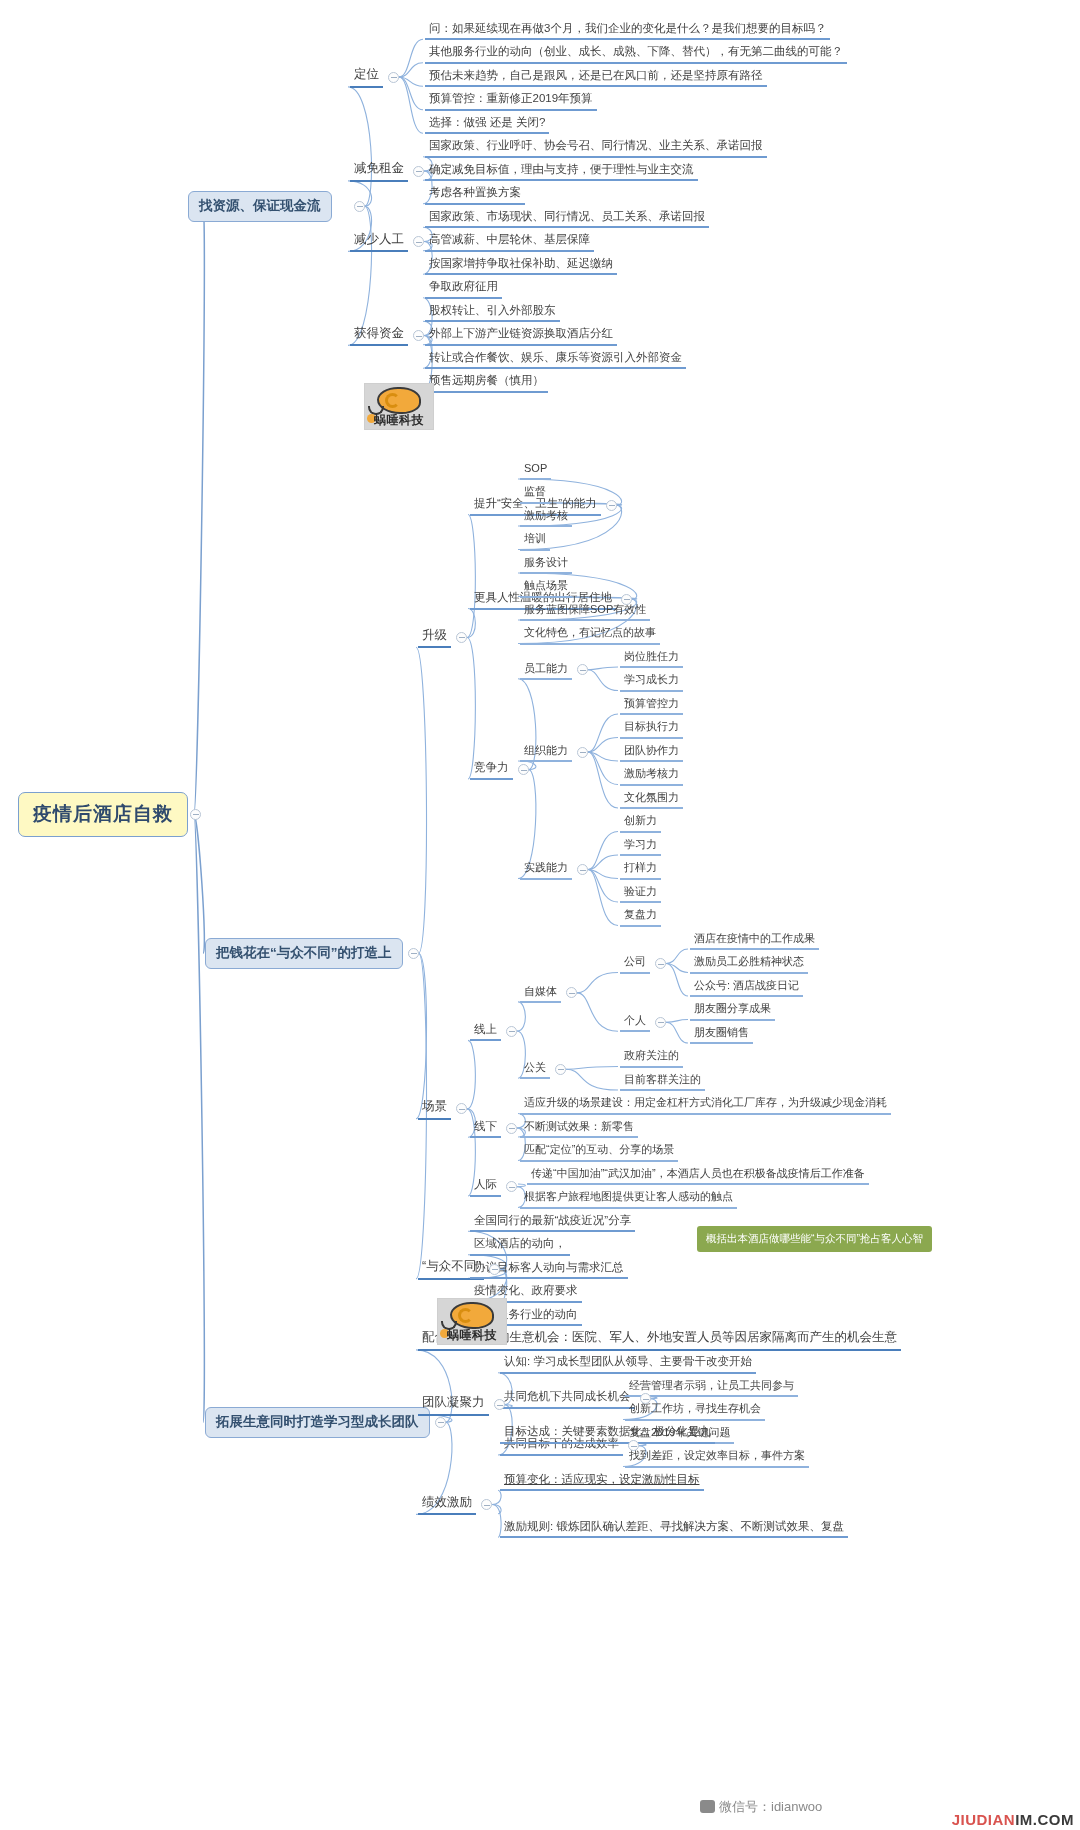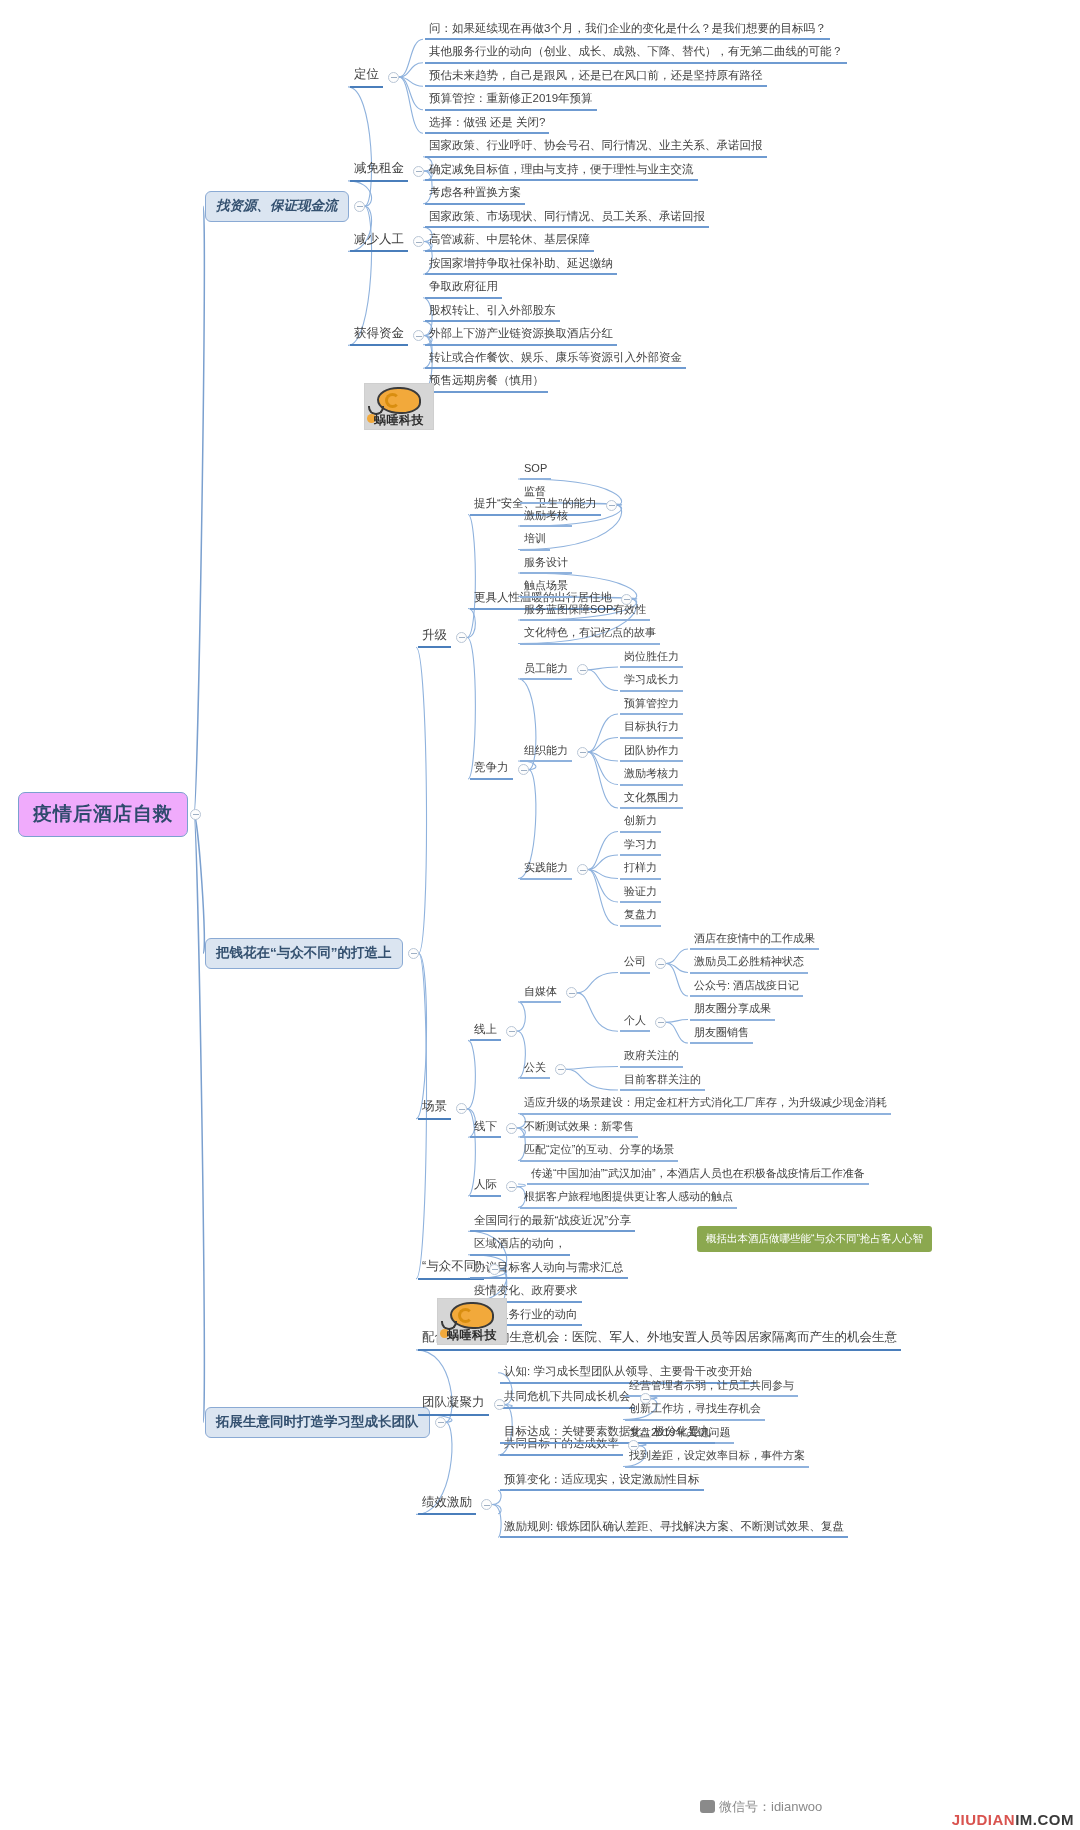--- a/index.html
+++ b/index.html
@@ -10,21 +10,21 @@
     color:#404040; overflow:hidden;
   }
   #canvas { position:absolute; inset:0; }
   svg.links { position:absolute; left:0; top:0; width:1080px; height:1830px; pointer-events:none; }
 
   
   .node { position:absolute; white-space:nowrap; line-height:1.1; }
 
   
   .root {
-    background:#f0abfc; border:1.6px solid #7ba0cf; border-radius:7px;
+    background:#fef9c3; border:1.6px solid #7ba0cf; border-radius:7px;
     color:#2f4a6d; font-size:19px; font-weight:bold; letter-spacing:1px;
     padding:11px 14px;
   }
   
   .l1 {
     background:#dbe5f1; border:1.3px solid #8aaad4; border-radius:6px;
     color:#33506f; font-size:13.5px; padding:7px 10px; font-weight:bold;
   }
   
   .tnode { color:#3f3f3f; padding:2px 4px 4px 4px; }
@@ -185,21 +185,21 @@
       <path d="M 650.5 1398.75 C 662.5 1398.75, 660.5 1419.546875, 623 1419.546875" fill="none" stroke="#8fb2dd" stroke-width="1.1"></path>
       <path d="M 504.5 1404.625 C 516.5 1404.625, 514.5 1455.0703125, 498 1455.0703125" fill="none" stroke="#8fb2dd" stroke-width="1.1"></path>
       <path d="M 639 1445.75 C 651 1445.75, 649 1443.046875, 623 1443.046875" fill="none" stroke="#8fb2dd" stroke-width="1.1"></path>
       <path d="M 639 1445.75 C 651 1445.75, 649 1466.546875, 623 1466.546875" fill="none" stroke="#8fb2dd" stroke-width="1.1"></path>
       <path d="M 445.5 1422.25 C 457.5 1422.25, 455.5 1514.375, 416 1514.375" fill="none" stroke="#8fb2dd" stroke-width="1.1"></path>
       <path d="M 492 1504.5 C 504 1504.5, 502 1490.3203125, 498 1490.3203125" fill="none" stroke="#8fb2dd" stroke-width="1.1"></path>
       <path d="M 492 1504.5 C 504 1504.5, 502 1513.8203125, 498 1513.8203125" fill="none" stroke="#8fb2dd" stroke-width="1.1"></path>
       <path d="M 492 1504.5 C 504 1504.5, 502 1537.3203125, 498 1537.3203125" fill="none" stroke="#8fb2dd" stroke-width="1.1"></path>
     </svg>
   <div id="nodes">
-      <div class="node l1" style="left: 205px; top: 190.828px; font-style: italic;"><span class="tx">找资源、保证现金流</span></div>
+      <div class="node l1" style="left: 188px; top: 190.828px;"><span class="tx">找资源、保证现金流</span></div>
       <div class="node tnode u2" style="left: 350px; top: 66.125px;">
         <span class="tx">定位</span>
       </div>
       <div class="node tnode u3" style="left: 425px; top: 19.6797px;">
         <span class="tx">问：如果延续现在再做3个月，我们企业的变化是什么？是我们想要的目标吗？</span>
       </div>
       <div class="node tnode u3" style="left: 425px; top: 43.1797px;">
         <span class="tx">其他服务行业的动向（创业、成长、成熟、下降、替代），有无第二曲线的可能？</span>
       </div>
       <div class="node tnode u3" style="left: 425px; top: 66.6797px;">
@@ -413,21 +413,21 @@
       <div class="node tnode u3" style="left: 470px; top: 1305.68px;">
         <span class="tx">其他服务行业的动向</span>
       </div>
       <div class="node l1" style="left: 205px; top: 1406.83px;"><span class="tx">拓展生意同时打造学习型成长团队</span></div>
       <div class="node tnode u2" style="left: 418px; top: 1329.12px;">
         <span class="tx">配合疫情发展的生意机会：医院、军人、外地安置人员等因居家隔离而产生的机会生意</span>
       </div>
       <div class="node tnode u2" style="left: 418px; top: 1393.75px;">
         <span class="tx">团队凝聚力</span>
       </div>
-      <div class="node tnode u3" style="left: 500px; top: 1353.18px; margin-top: 10px;">
+      <div class="node tnode u3" style="left: 500px; top: 1353.18px;">
         <span class="tx">认知: 学习成长型团队从领导、主要骨干改变开始</span>
       </div>
       <div class="node tnode u3" style="left: 500px; top: 1388.43px;">
         <span class="tx">共同危机下共同成长机会</span>
       </div>
       <div class="node tnode u4" style="left: 625px; top: 1376.95px;">
         <span class="tx">经营管理者示弱，让员工共同参与</span>
       </div>
       <div class="node tnode u4" style="left: 625px; top: 1400.45px;">
         <span class="tx">创新工作坊，寻找生存机会</span>
@@ -437,21 +437,21 @@
       </div>
       <div class="node tnode u4" style="left: 625px; top: 1423.95px;">
         <span class="tx">复盘2019年关键问题</span>
       </div>
       <div class="node tnode u4" style="left: 625px; top: 1447.45px;">
         <span class="tx">找到差距，设定效率目标，事件方案</span>
       </div>
       <div class="node tnode u2" style="left: 418px; top: 1493.62px;">
         <span class="tx">绩效激励</span>
       </div>
-      <div class="node tnode u3" style="left: 500px; top: 1470.68px;">
+      <div class="node tnode u3" style="left: 500px; top: 1470.68px; text-decoration: underline;">
         <span class="tx">预算变化：适应现实，设定激励性目标</span>
       </div>
       <div class="node tnode u3" style="left: 500px; top: 1412px; margin-top: 11px;">
         <span class="tx">目标达成：关键要素数据化，极分化显九</span>
       </div>
       <div class="node tnode u3" style="left: 500px; top: 1517.68px;">
         <span class="tx">激励规则: 锻炼团队确认差距、寻找解决方案、不断测试效果、复盘</span>
       </div>
       <div class="node root" style="left: 18px; top: 791.805px;"><span class="tx">疫情后酒店自救</span></div>
       <div class="tog" style="left: 353.5px; top: 200.75px;"></div>

